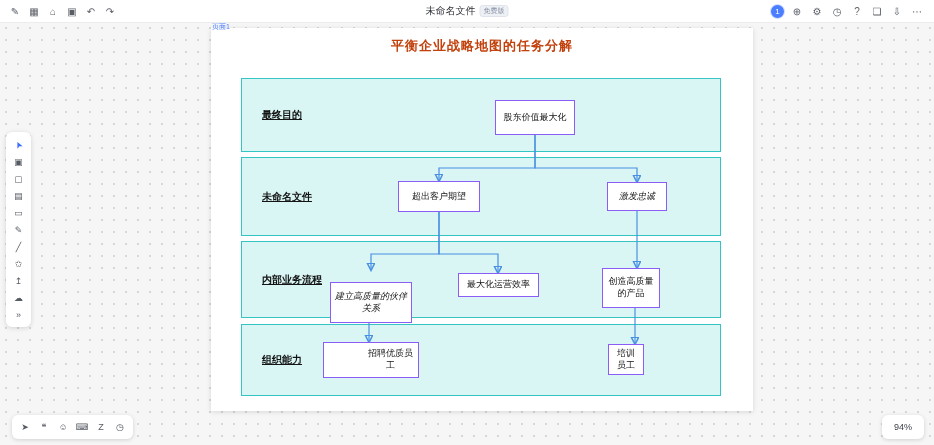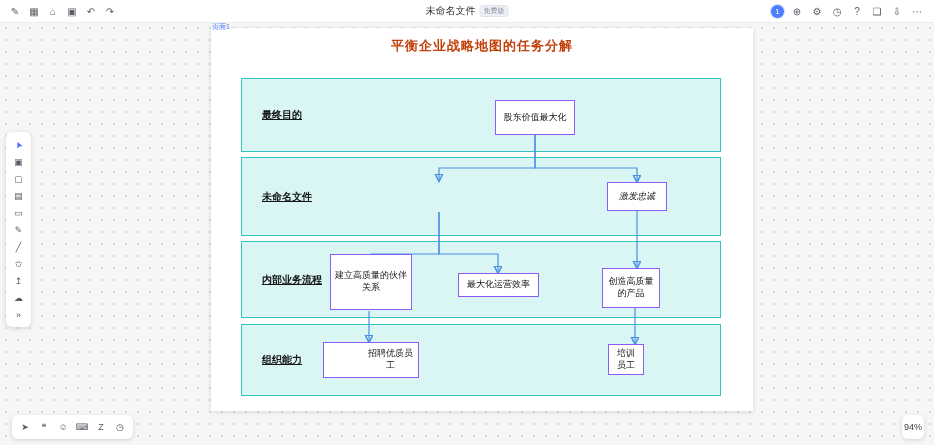--- a/index.html
+++ b/index.html
@@ -88,21 +88,21 @@
     box-shadow:0 1px 4px rgba(0,0,0,.15);display:flex;align-items:center;
     padding:0 5px;gap:3px;z-index:10;
   }
   .bb-icon{
     width:16px;height:16px;display:flex;align-items:center;justify-content:center;
     font-size:9px;color:#565b63;cursor:pointer;border-radius:3px;
   }
   .zoom-pill{
     position:absolute;right:10px;bottom:6px;height:24px;background:#fff;border-radius:6px;
     box-shadow:0 1px 4px rgba(0,0,0,.15);display:flex;align-items:center;
-    padding:0 2px;font-size:9px;color:#3a3e45;cursor:pointer;z-index:10;
+    padding:0 12px;font-size:9px;color:#3a3e45;cursor:pointer;z-index:10;
   }
 </style>
 </head>
 <body>
 
 <div class="topbar">
   <div class="topbar-left">
     <span class="tb-icon">✎</span>
     <span class="tb-icon">▦</span>
     <span class="tb-icon">⌂</span>
@@ -155,22 +155,23 @@
       <path d="M324 107 V140 H228 V153" marker-end="url(#arrow)"></path>
       <path d="M324 107 V140 H426 V154" marker-end="url(#arrow)"></path>
       <path d="M228 184 V226 H160 V242" marker-end="url(#arrow)"></path>
       <path d="M228 184 V226 H287 V245" marker-end="url(#arrow)"></path>
       <path d="M426 183 V240" marker-end="url(#arrow)"></path>
       <path d="M158 283 V314" marker-end="url(#arrow)"></path>
       <path d="M424 280 V316" marker-end="url(#arrow)"></path>
     </svg>
 
     <div class="node" style="left:284px;top:72px;width:80px;height:35px;">股东价值最大化</div>
+    <div class="node" style="left:187px;top:153px;width:82px;height:31px;">超出客户期望</div>
     <div class="node" style="left:396px;top:154px;width:60px;height:29px;font-style:italic;">激发忠诚</div>
-    <div class="node" style="left:119px;top:226px;width:82px;height:56px;">建立高质量的伙伴关系</div>
+    <div class="node" style="left:119px;top:254px;width:82px;height:41px;font-style:italic;">建立高质量的伙伴关系</div>
     <div class="node" style="left:247px;top:245px;width:81px;height:24px;">最大化运营效率</div>
     <div class="node" style="left:391px;top:240px;width:58px;height:40px;">创造高质量的产品</div>
     <div class="node" style="left:112px;top:314px;width:96px;height:36px;padding-left:43px;">招聘优质员工</div>
     <div class="node" style="left:397px;top:316px;width:36px;height:31px;">培训员工</div>
   </div>
 
   <div class="toolbar-left">
     <span class="tool active">
         <span class="rot">➤</span>
       </span>

